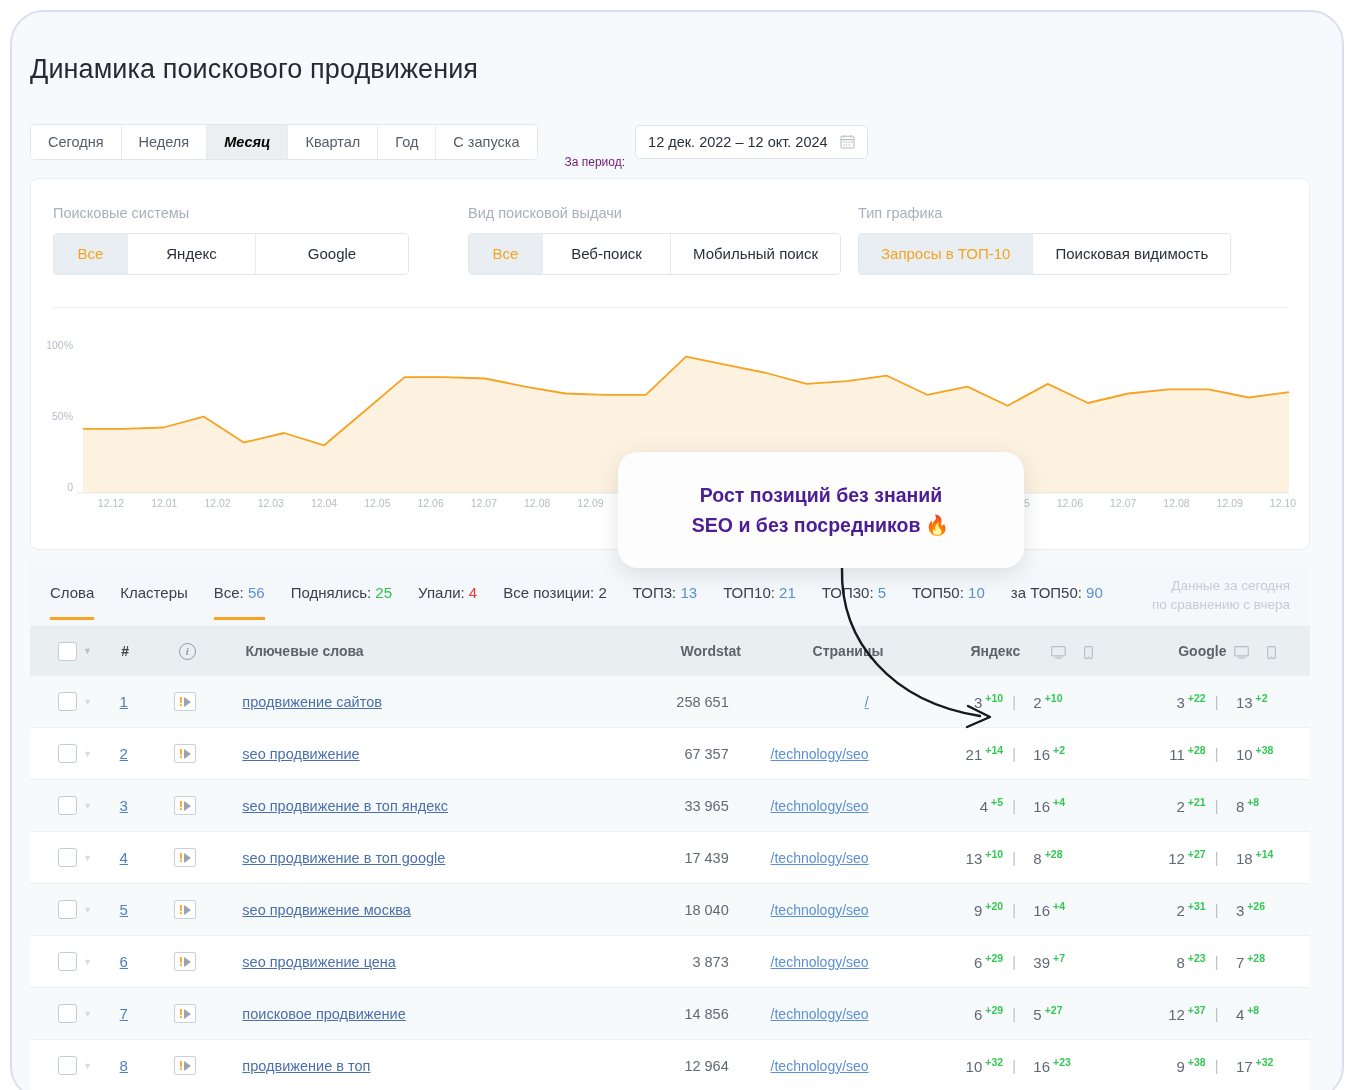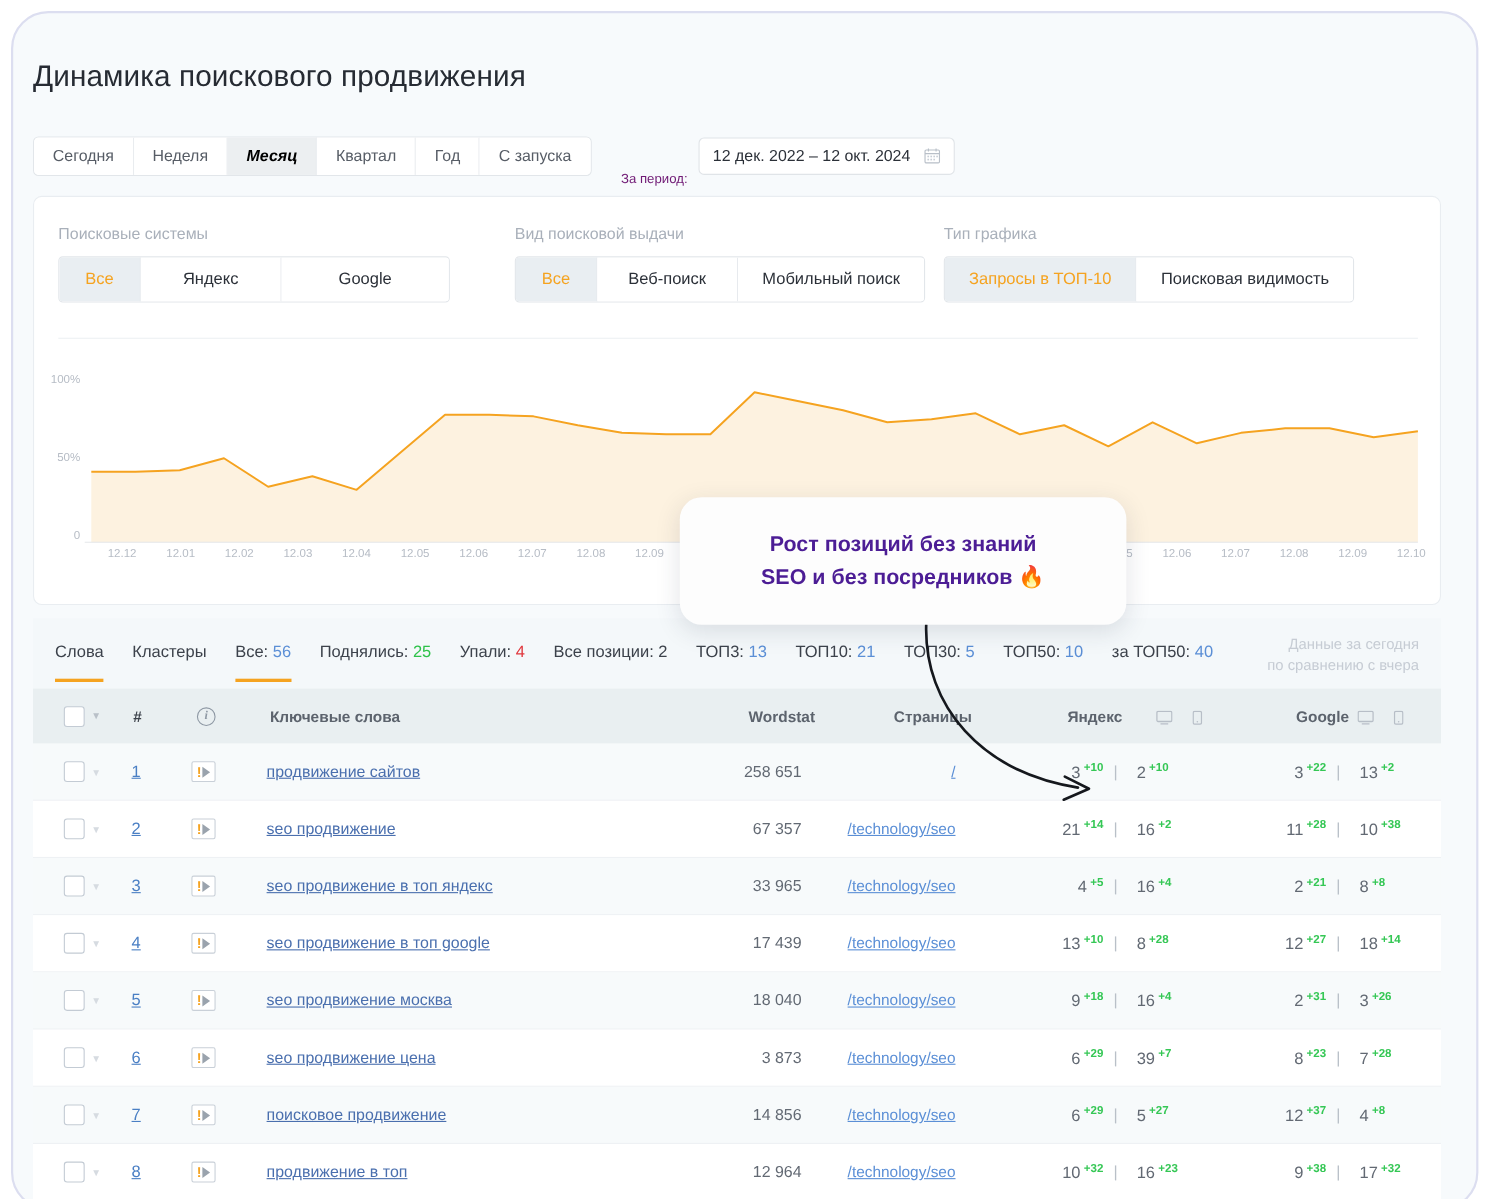--- a/index.html
+++ b/index.html
@@ -360,21 +360,21 @@
           <div class="stat underlined"><span>Слова</span></div>
           <div class="stat"><span>Кластеры</span></div>
           <div class="stat underlined"><span>Все:</span><span class="num n-blue"> 56</span></div>
           <div class="stat"><span>Поднялись:</span><span class="num n-green"> 25</span></div>
           <div class="stat"><span>Упали:</span><span class="num n-red"> 4</span></div>
           <div class="stat"><span>Все позиции:</span><span class="num n-dark"> 2</span></div>
           <div class="stat"><span>ТОП3:</span><span class="num n-blue"> 13</span></div>
           <div class="stat"><span>ТОП10:</span><span class="num n-blue"> 21</span></div>
           <div class="stat"><span>ТОП30:</span><span class="num n-blue"> 5</span></div>
           <div class="stat"><span>ТОП50:</span><span class="num n-blue"> 10</span></div>
-          <div class="stat"><span>за ТОП50:</span><span class="num n-blue"> 40</span></div>
+          <div class="stat"><span>за ТОП50:</span><span class="num n-blue"> 90</span></div>
         </div>
     <div class="today-note">
       <div>Данные за сегодня</div>
       <div>по сравнению с вчера</div>
     </div>
   </div>
 
   <div class="tbl">
     <div class="thead">
       <div class="c-check">
@@ -517,21 +517,21 @@
             <div class="c-num"><span class="rownum">5</span></div>
             <div class="c-icon">
               <span class="icon-badge">
                 <span class="bang">!</span>
                 <span class="tri"></span>
               </span>
             </div>
             <div class="c-kw"><span class="kw-link">seo продвижение москва</span></div>
             <div class="c-ws"><span class="ws-val">18 040</span></div>
             <div class="c-pg"><span class="pg-link">/technology/seo</span></div>
-            <div class="c-ya"><span class="pos">9</span><span class="delta sp">+18</span></div>
+            <div class="c-ya"><span class="pos">9</span><span class="delta sp">+20</span></div>
             <div class="c-sep">|</div>
             <div class="c-ya2"><span class="pos">16</span><span class="delta sp">+4</span></div>
             <div class="c-gg"><span class="pos">2</span><span class="delta sp">+31</span></div>
             <div class="c-sep">|</div>
             <div class="c-gg2"><span class="pos">3</span><span class="delta sp">+26</span></div>
           </div>
           <div class="trow even">
             <div class="c-check">
               <span class="chk"></span>
               <span class="chk-caret light">▼</span>

